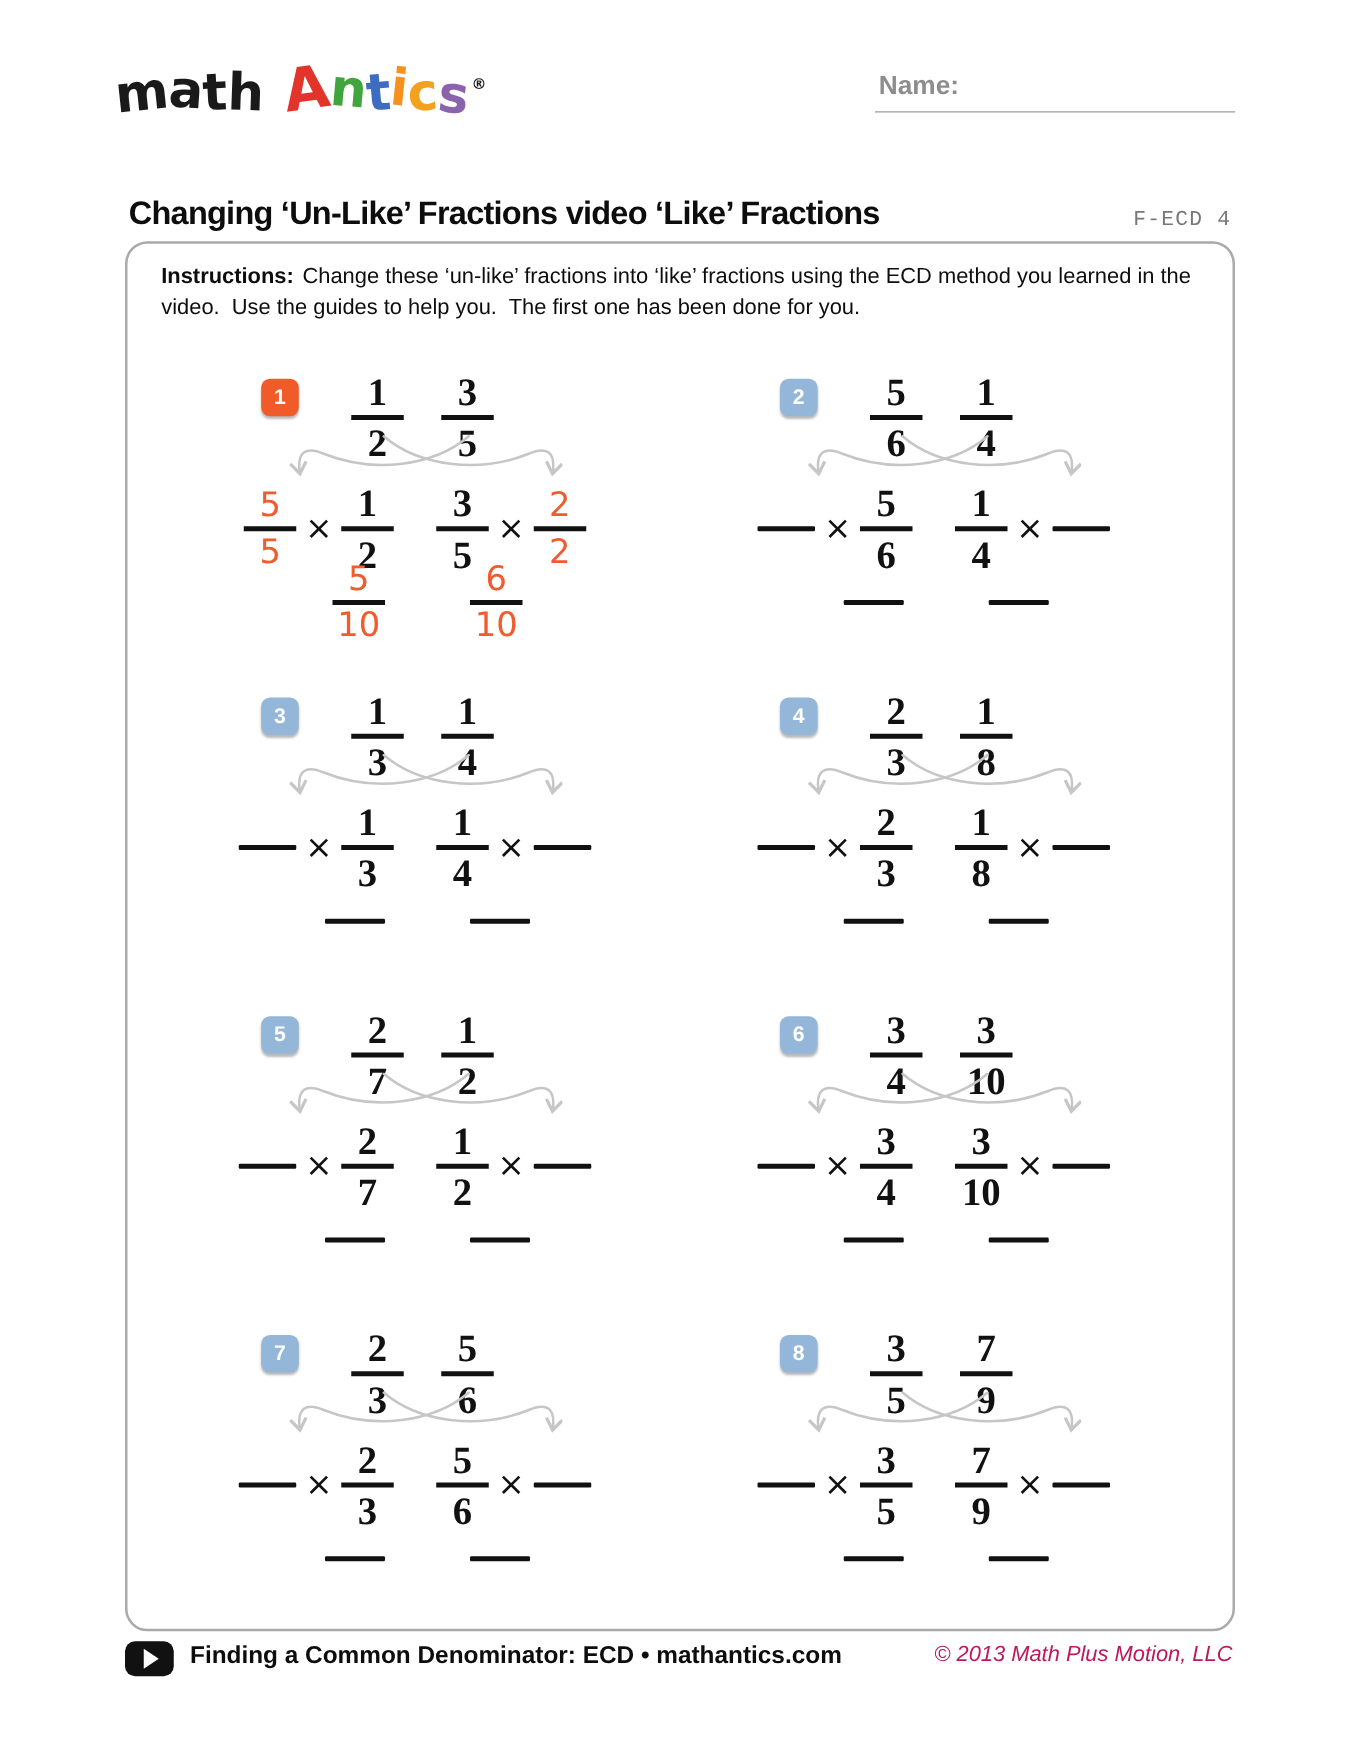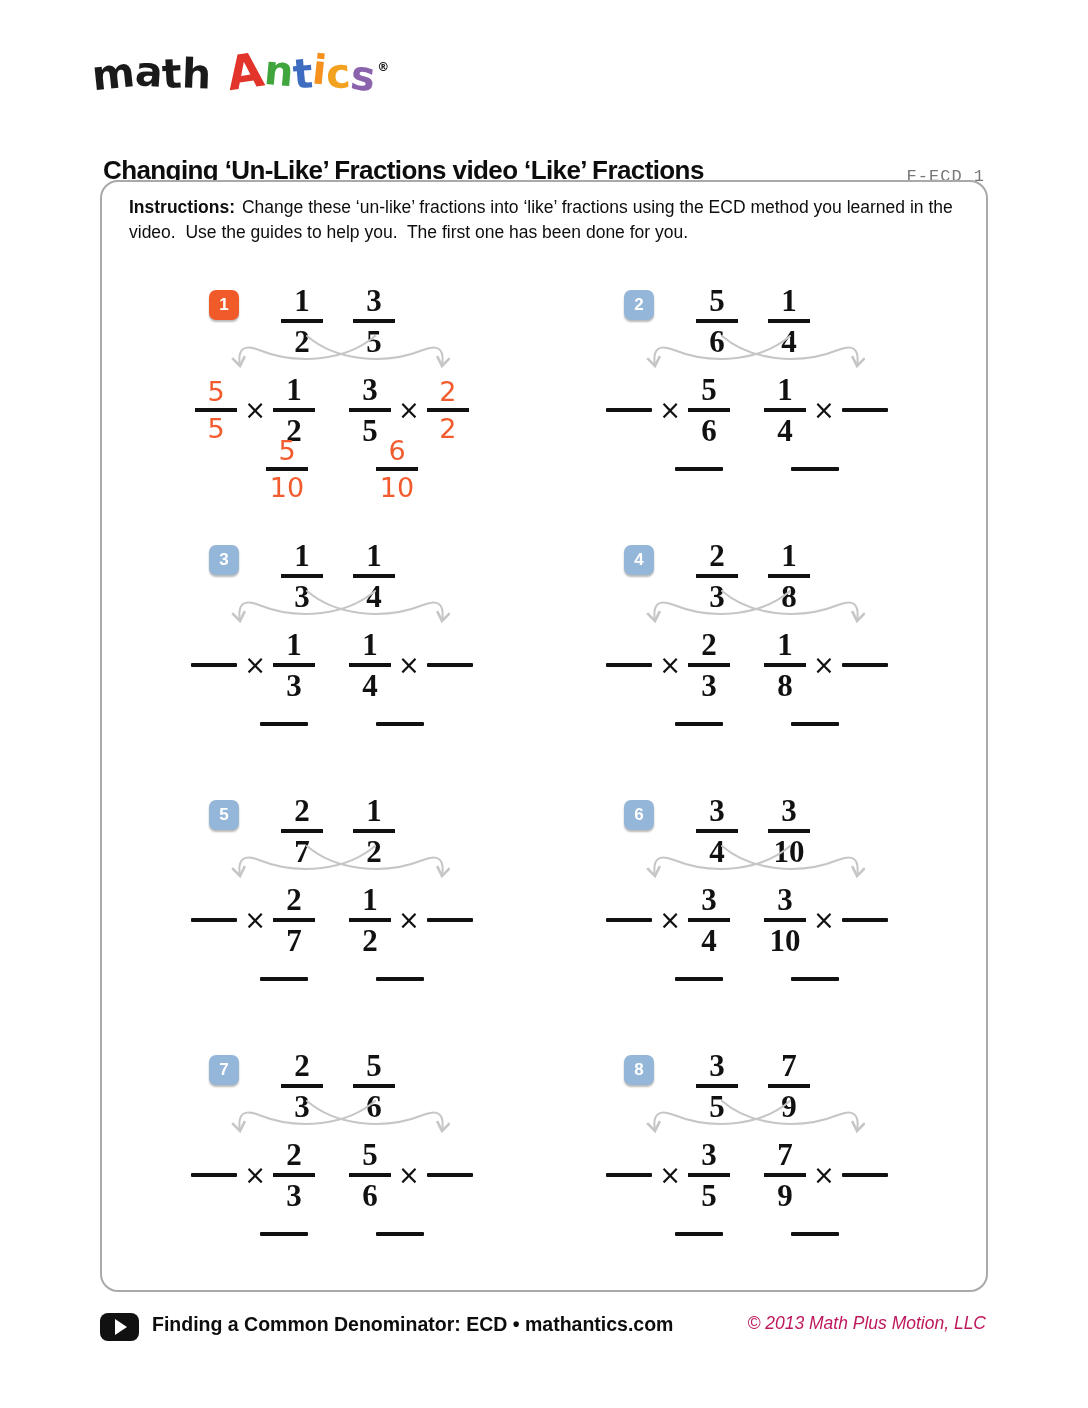--- a/index.html
+++ b/index.html
@@ -29,21 +29,21 @@
   .iddates{position:absolute;left:700px;top:54px;width:288px}
   .idrow{position:relative;height:36px;margin-bottom:7px}
   .idlabel{color:#8d8d8d;font-weight:bold;font-size:21px;position:absolute;left:3px;top:3px}
   .idline{position:absolute;left:0;right:0;bottom:0;border-bottom:1.5px solid #9a9a9a}
 
   
   .title{position:absolute;left:103px;top:155px;font-size:26px;font-weight:bold;letter-spacing:-0.6px;color:#0d0d0d}
   .doccode{position:absolute;right:103px;top:167px;font-family:"Liberation Mono",monospace;font-size:17px;color:#777;letter-spacing:1px}
 
   
-  .mainbox{position:absolute;left:100px;top:180px;width:884px;height:1108px;border:2px solid #a9a9a9;border-radius:18px;background:#fff}
+  .mainbox{position:absolute;left:100px;top:193px;width:884px;height:1108px;border:2px solid #a9a9a9;border-radius:18px;background:#fff}
   .instructions{position:absolute;left:27px;top:13px;width:838px;font-size:17.5px;line-height:1.4;color:#0d0d0d;white-space:pre-wrap}
   .instructions .ilabel{font-weight:bold}
   .instructions .itext{margin-left:7px}
 
   
   .problem{position:absolute;width:330px;height:250px}
   .pc0{left:85px;top:97px}   .pc1{left:500px;top:97px}
   .pc2{left:85px;top:352px}  .pc3{left:500px;top:352px}
   .pc4{left:85px;top:607px}  .pc5{left:500px;top:607px}
   .pc6{left:85px;top:862px}  .pc7{left:500px;top:862px}
@@ -99,24 +99,28 @@
         <span style="color: rgb(63, 165, 60);">n</span>
         <span style="color: rgb(61, 108, 192);">t</span>
         <span style="color: rgb(246, 145, 30);">i</span>
         <span style="color: rgb(243, 162, 31);">c</span>
         <span style="color: rgb(139, 99, 173);">s</span>
         <span class="logo-reg">®</span>
       </div>
   </div>
 
   <div class="iddates">
+    <div class="idrow">
+      <span class="idlabel">Name:</span>
+      <span class="idline"></span>
+    </div>
   </div>
 
   <div class="title">Changing ‘Un-Like’ Fractions video ‘Like’ Fractions</div>
-  <div class="doccode">F-ECD 1</div>
+  <div class="doccode">F-ECD 4</div>
 
   <div class="mainbox">
     <div class="instructions"><span class="ilabel">Instructions:</span><span class="itext">Change these ‘un-like’ fractions into ‘like’ fractions using the ECD method you learned in the video.  Use the guides to help you.  The first one has been done for you.</span></div>
     <div id="problems-grid">
         <div class="problem pc0">
           <div class="badge" style="background: rgb(241, 90, 41);">
             <span>1</span>
           </div>
           <div class="top-pair">
             <div class="frac">

